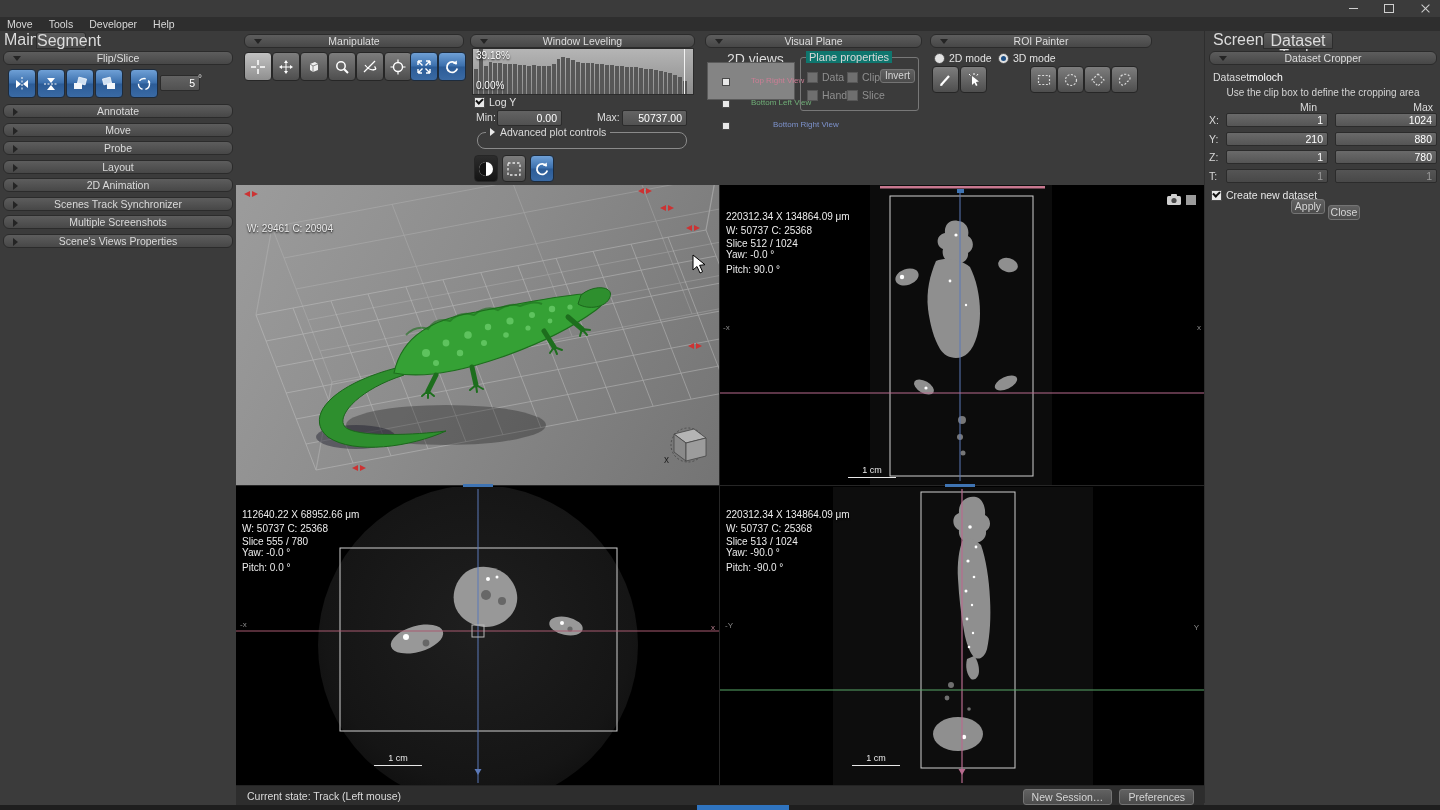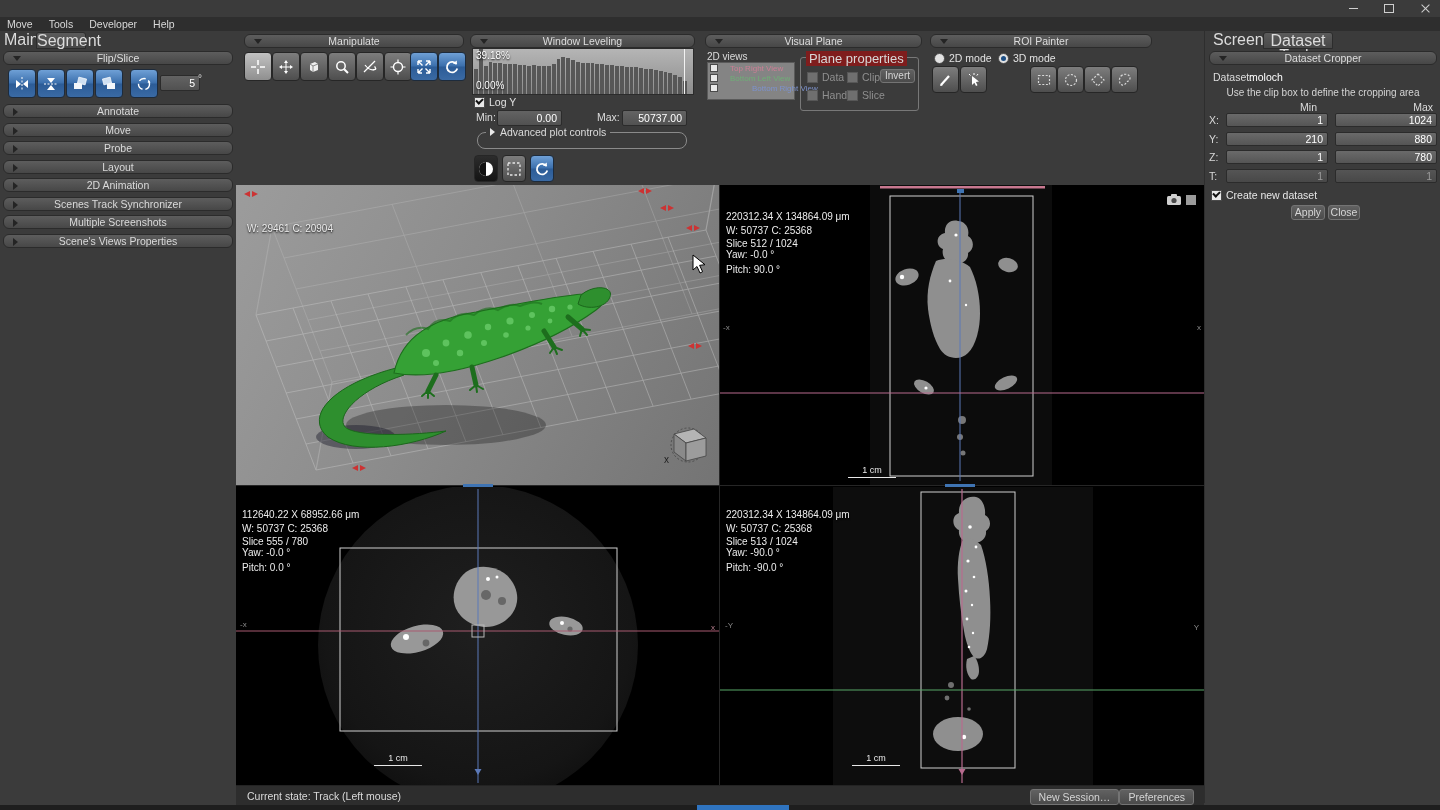--- a/index.html
+++ b/index.html
@@ -43,25 +43,25 @@
   #toolbar-zone{position:absolute;left:236px;top:31px;width:968px;height:154px;background:#3b3b3b}
   .iconsvg{display:block}
   #hist{position:absolute;left:472px;top:48px;width:220px;height:45px;background:linear-gradient(#b5b5b5,#8d8d8d);border:1px solid #2b2b2b;overflow:hidden}
   #hist-bars{position:absolute;left:1px;right:6px;top:0;bottom:0;display:flex;align-items:flex-end;gap:1px}
   .hbar{flex:1;background:#575757}
   #hist-marker{position:absolute;right:8px;top:0;width:1px;height:100%;background:#f2f2f2}
   .hist-pct{position:absolute;font-size:10px;color:#fff;text-shadow:0 1px 2px #000}
   .fieldset{position:absolute;border:1px solid #8a8a8a;border-radius:8px}
   .fieldset .legend{position:absolute;top:-7px;left:8px;background:#3b3b3b;padding:0 4px;font-size:10.5px;color:#dcdcdc;display:flex;align-items:center;gap:5px}
   .grpbox{position:absolute;border:1px solid #787878;border-radius:3px}
-  .grpbox .legend{position:absolute;top:-7px;left:5px;background:#7f1d1d;padding:0 3px;font-size:13px;color:#d8d8d8}
+  .grpbox .legend{position:absolute;top:-7px;left:5px;background:#0f766e;padding:0 3px;font-size:11px;color:#d8d8d8}
   .cklbl{font-size:10.5px;color:#8f8f8f;margin-left:4px}
   .ckrow{position:absolute;display:flex;align-items:center}
   #vp-list{position:absolute;left:707px;top:62px;width:82px;height:34px;background:#848484;border:1px solid #5a5a5a;padding:1px 2px}
-  .vp-item{display:flex;align-items:flex-start;gap:12px;height:10px;margin:0}
+  .vp-item{display:flex;align-items:flex-end;gap:21px;height:10px;margin:12px}
   .vp-item .cb{width:6px;height:6px}
   .vp-item .vlbl{font-size:8px;line-height:10px;white-space:nowrap}
   
   #rightpanel{position:absolute;left:1204px;top:31px;width:236px;height:772px;background:#3b3b3b;border-left:1px solid #2e2e2e}
   #crop-rows{position:absolute;left:4px;top:82px;width:228px}
   .crow{display:flex;align-items:center;margin-bottom:4.5px;height:14px}
   .crlbl{width:17px;font-size:10.5px;color:#d8d8d8}
   .cinput{flex:1;background:linear-gradient(#6a6a6a,#555);border:1px solid #2b2b2b;border-radius:2px;color:#fff;font-size:10.5px;text-align:right;padding:0 4px;line-height:12px;height:12px}
   .cinput + .cinput{margin-left:7px}
   .crow.dis .cinput{background:linear-gradient(#555,#484848);color:#9a9a9a}
@@ -71,21 +71,21 @@
   .ovl{position:absolute;font-size:10px;color:#ececec;text-shadow:0 1px 2px #000;white-space:nowrap}
   .axis{position:absolute;font-size:8px;color:#8a8a8a}
   .scalebar{position:absolute;font-size:9px;color:#e8e8e8;text-align:center}
   .scalebar .bar{height:1px;background:#e8e8e8;margin-top:2px}
   #divider-v{position:absolute;left:483px;top:0;width:1px;height:600px;background:#262626}
   #divider-h{position:absolute;left:0;top:300px;width:968px;height:1px;background:#262626}
   .bluehandle{position:absolute;height:3px;width:30px;background:#3f74b3;top:299px}
   
   #statusbar{position:absolute;left:236px;top:785px;width:968px;height:20px;background:#2d2d2d;border-top:1px solid #232323;display:flex;align-items:center}
   #statusbar .txt{font-size:10.5px;color:#dadada;margin-left:11px}
-  #status-btns{position:absolute;right:10px;top:3px;display:flex;}
+  #status-btns{position:absolute;right:10px;top:3px;display:flex;gap:7px}
   #status-btns .smallbtn{padding:1px 8px;height:12px;line-height:12px}
   #taskbar{position:absolute;left:0;top:805px;width:1440px;height:5px;background:#1e1e1e}
   #taskbar .blue{position:absolute;left:697px;top:0;width:92px;height:5px;background:#2f74c0}
 </style>
 </head>
 <body>
 
 <div id="app">
 
   <div class="winctl" style="left:1338px">
@@ -298,21 +298,21 @@
       <svg class="iconsvg" width="16" height="16">
           <path d="M12.5 5 A5.3 5.3 0 1 0 13.3 9.6" fill="none" stroke="#fff" stroke-width="1.8"></path>
           <path d="M12.8 1.5 L12.8 5.6 L8.8 4.4 Z" fill="#fff"></path>
         </svg>
     </div>
 
     <div class="phead" style="left:469px;top:3px;width:215px">
       <div class="tri-d"></div>
       <span>Visual Plane</span>
     </div>
-    <span style="position:absolute;left:471px;top:20px;font-size:10px;color:#dcdcdc">2D views</span>
+    <span style="position:absolute;left:491px;top:20px;font-size:14px;color:#dcdcdc">2D views</span>
     <div id="vp-list" style="left:471px;top:31px">
         <div class="vp-item">
           <span class="cb"></span>
           <span class="vlbl" style="color: rgb(204, 126, 149);">Top Right View</span>
         </div>
         <div class="vp-item">
           <span class="cb"></span>
           <span class="vlbl" style="color: rgb(111, 174, 119);">Bottom Left View</span>
         </div>
         <div class="vp-item">
@@ -419,21 +419,21 @@
         <div class="crow dis">
           <span class="crlbl">T:</span>
           <div class="cinput">1</div>
           <div class="cinput">1</div>
         </div>
       </div>
     <div class="ckrow" style="left:6px;top:158px">
       <span class="cb checked"></span>
       <span class="cklbl" style="color:#e6e6e6">Create new dataset</span>
     </div>
-    <div class="smallbtn" style="position:absolute;left:86px;top:174px;width:32px;height:13px;line-height:13px">Apply</div>
+    <div class="smallbtn" style="position:absolute;left:86px;top:168px;width:32px;height:13px;line-height:13px">Apply</div>
     <div class="smallbtn" style="position:absolute;left:123px;top:174px;width:30px;height:13px;line-height:13px">Close</div>
   </div>
 
   <div id="viewports">
 
     <div class="vp" style="left:0;top:0;width:483px;height:300px;background:linear-gradient(118deg,#9c9c9c 0%,#8c8c8c 45%,#747474 100%)">
       <svg width="483" height="300" style="position:absolute;left:0;top:0">
         <g stroke="#c9c9c9" stroke-width="0.8" opacity="0.55">
           <line x1="20" y1="130" x2="470" y2="45"></line>
             <line x1="30" y1="156" x2="480" y2="71"></line>

